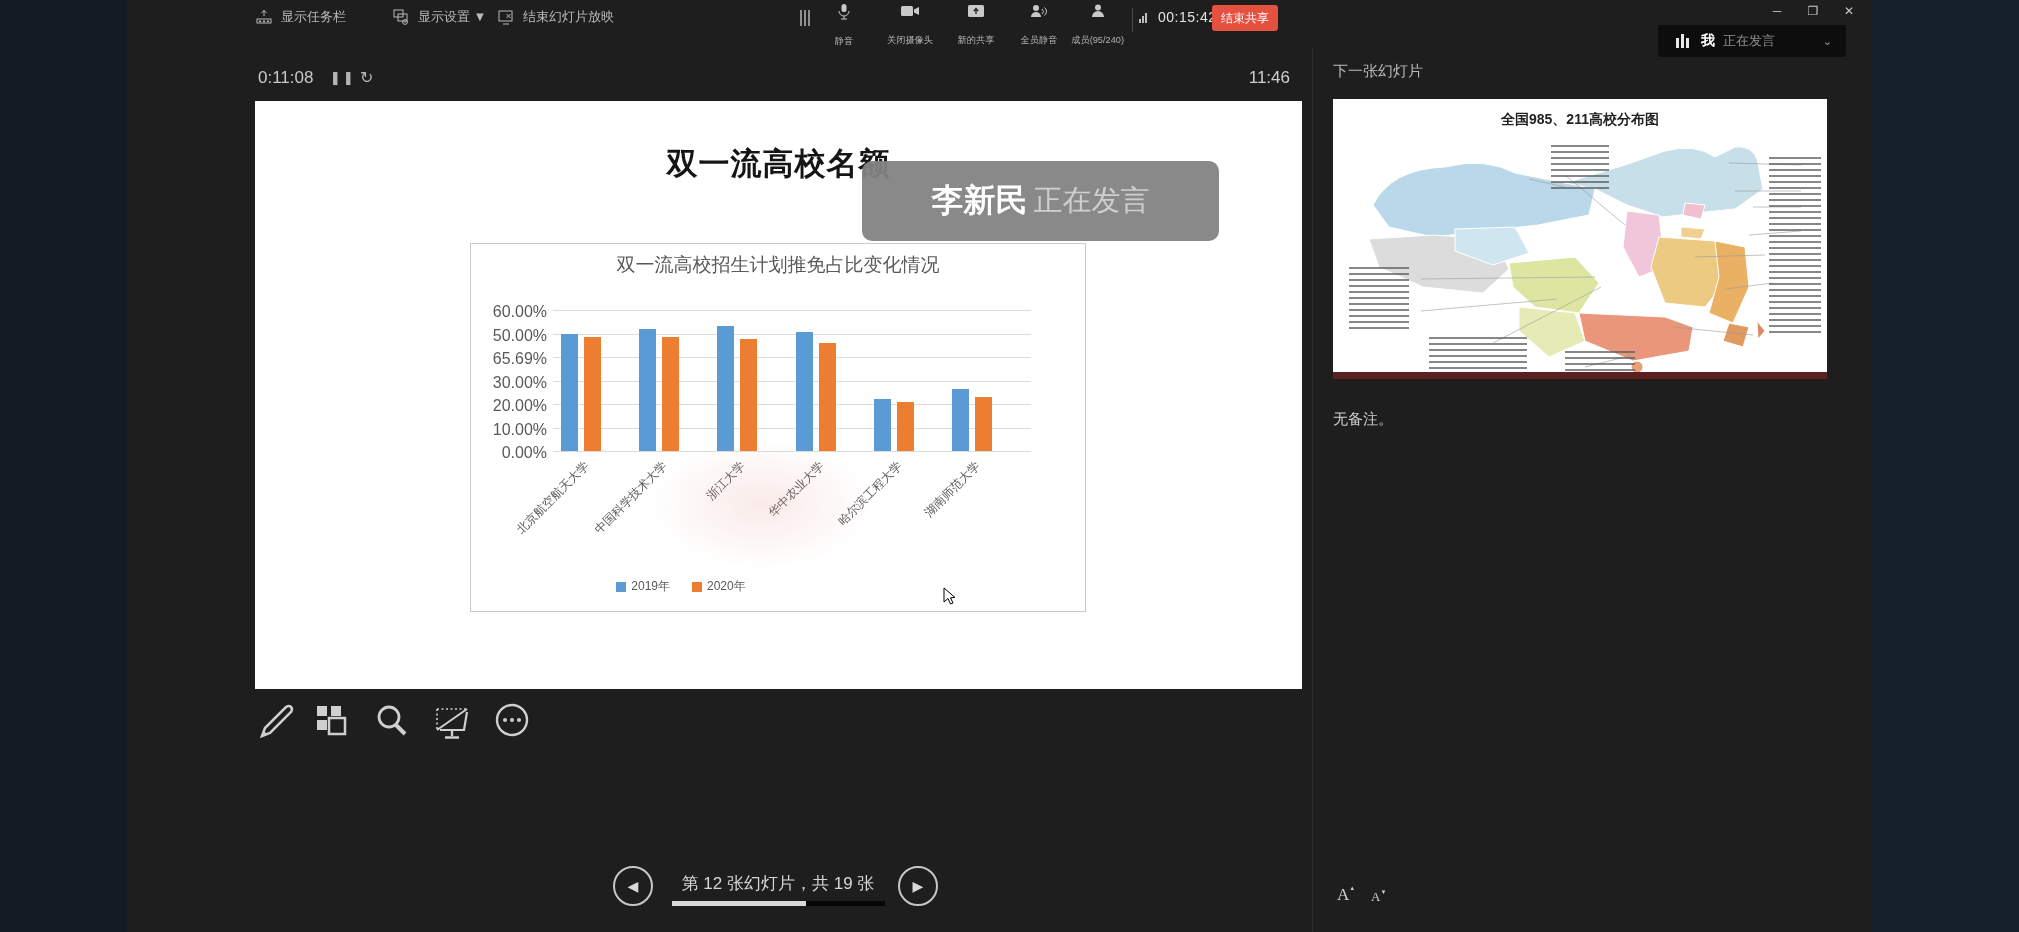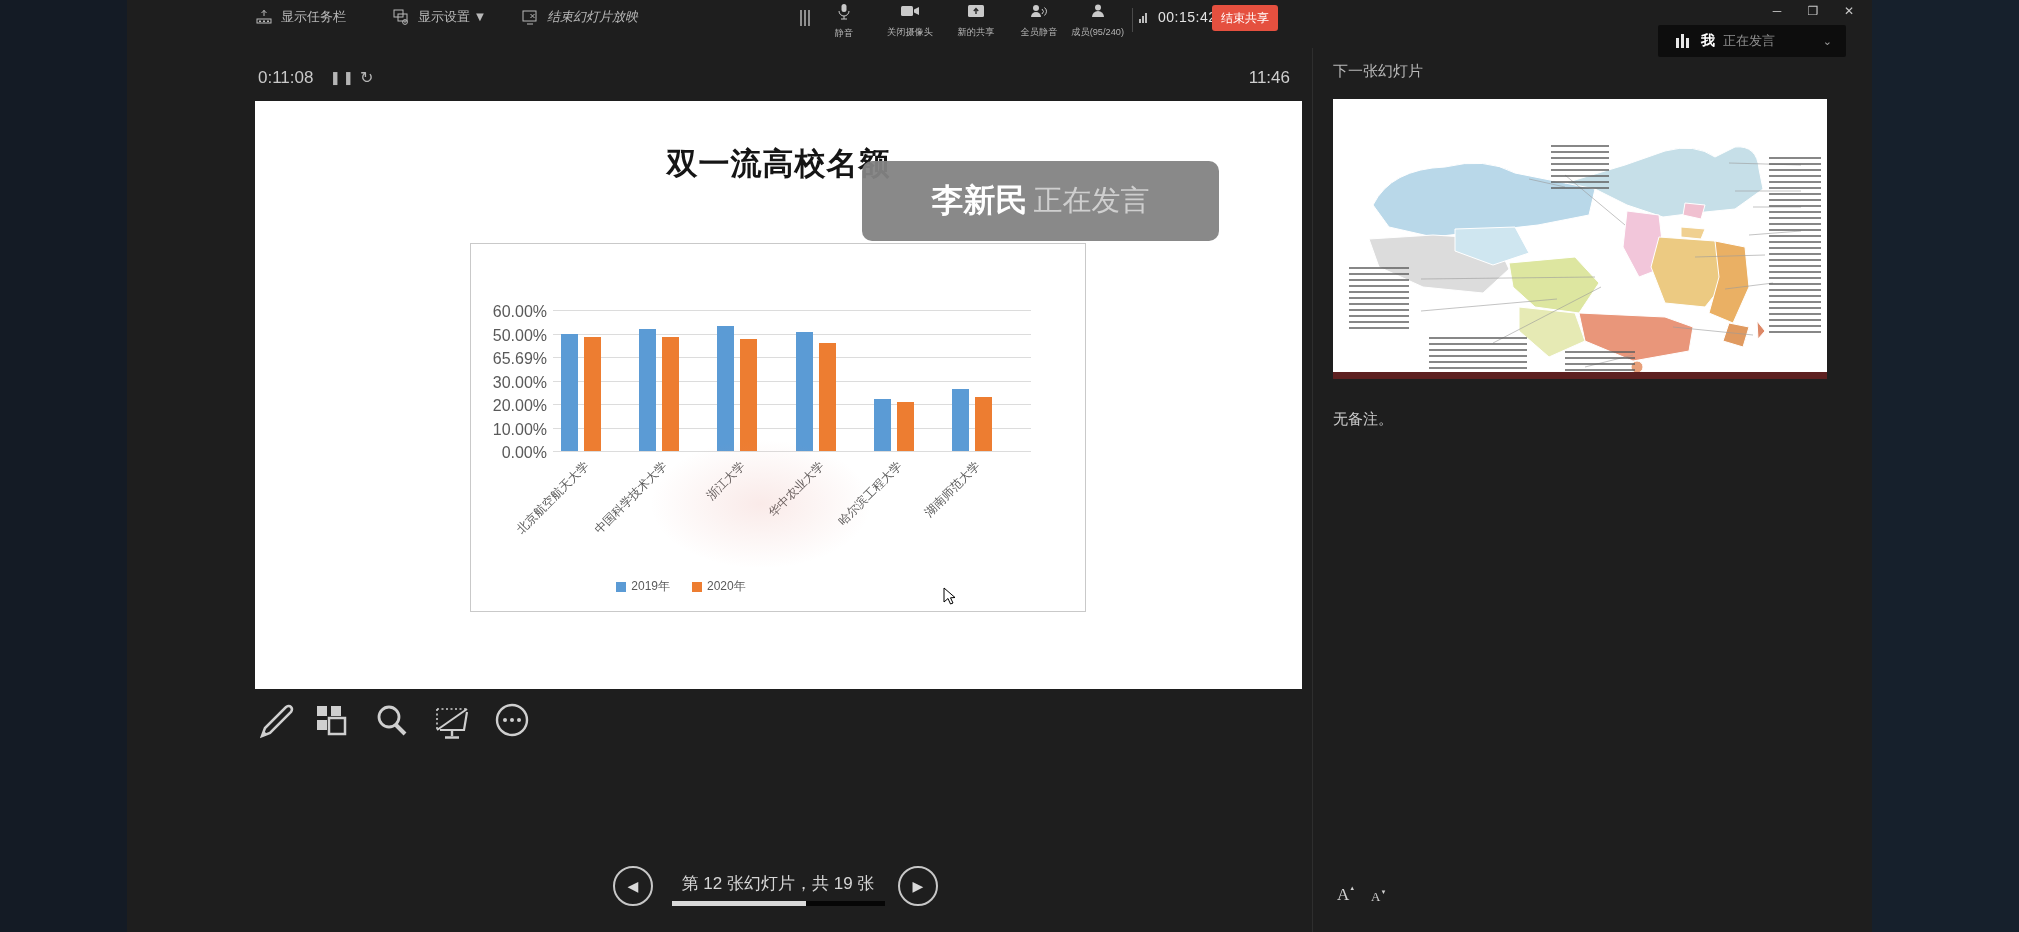--- a/index.html
+++ b/index.html
@@ -7,21 +7,21 @@
   body{font-family:"Liberation Sans","DejaVu Sans",sans-serif;}
   #stage{position:relative;width:2019px;height:932px;background:#1e1e1e;overflow:hidden;}
   .edge{position:absolute;top:0;height:932px;background:#141b25;}
   #edge-left{left:0;width:127px;}
   #edge-right{left:1872px;width:147px;background:#16202c;}
 
   
   .ttb-item{position:absolute;top:8px;display:flex;align-items:center;gap:8px;color:#b9b9b9;font-size:13px;cursor:default;}
   .ttb-item svg{display:block;}
   
-  .mb-item{position:absolute;top:3px;width:64px;display:flex;flex-direction:column;align-items:center;color:#b3b3b3;font-size:10px;gap:6px;}
+  .mb-item{position:absolute;top:3px;width:64px;display:flex;flex-direction:column;align-items:center;color:#b3b3b3;font-size:10px;gap:14px;}
   .mb-item .lbl{white-space:nowrap;transform:scale(.92);}
   .mb-sep{position:absolute;left:1132px;top:8px;width:1px;height:24px;background:#4a4a4a;}
   #mb-handle{position:absolute;left:800px;top:10px;display:flex;gap:2px;}
   #mb-handle i{width:2px;height:16px;background:#8f8f8f;}
   #mb-timer{position:absolute;left:1158px;top:9px;color:#e3e3e3;font-size:14px;letter-spacing:.5px;}
   #signal{position:absolute;left:1139px;top:13px;display:flex;align-items:flex-end;gap:1px;}
   #signal i{width:2px;background:#bdbdbd;}
   #end-share-btn{position:absolute;left:1212px;top:5px;width:66px;height:26px;background:#e5503f;border:none;border-radius:3px;color:#fff;font-size:12px;}
   
   .winbtn{position:absolute;top:2px;width:28px;height:18px;color:#c9c9c9;font-size:12px;text-align:center;line-height:18px;}
@@ -104,21 +104,21 @@
     <svg width="18" height="18" viewBox="0 0 18 18">
         <g stroke="#b9b9b9" fill="none">
           <rect x="2" y="2" width="9" height="7"></rect>
           <rect x="6" y="6" width="9" height="7"></rect>
         </g>
         <circle cx="13" cy="14" r="2.4" stroke="#b9b9b9" fill="none"></circle>
         <circle cx="13" cy="14" r="0.8" fill="#b9b9b9"></circle>
       </svg>
     <span>显示设置 ▼</span>
   </div>
-  <div class="ttb-item" style="left:521px;font-style:italic;">
+  <div class="ttb-item" style="left:497px;">
     <svg width="18" height="18" viewBox="0 0 18 18">
         <g stroke="#b9b9b9" fill="none">
           <rect x="2" y="3" width="13" height="10"></rect>
           <path d="M6 16 h6"></path>
         </g>
         <path d="M9.5 6 l4 4 M13.5 6 l-4 4" stroke="#b9b9b9"></path>
       </svg>
     <span>结束幻灯片放映</span>
   </div>
 
@@ -190,20 +190,21 @@
   <div id="elapsed">0:11:08</div>
   <div id="pause-ic">❚❚</div>
   <div id="restart-ic">↻</div>
   <div id="clock">11:46</div>
   <div id="panel-divider"></div>
 
   <div id="slide">
     <div id="slide-title">双一流高校名额</div>
 
     <div id="chartbox">
+      <div id="chart-title">双一流高校招生计划推免占比变化情况</div>
       <div id="plot">
           <div class="gridline" style="top: 0px;"></div>
           <div class="gridline" style="top: 23.5px;"></div>
           <div class="gridline" style="top: 47px;"></div>
           <div class="gridline" style="top: 70.5px;"></div>
           <div class="gridline" style="top: 94px;"></div>
           <div class="gridline" style="top: 117.5px;"></div>
           <div class="gridline" style="top: 141px;"></div>
           <div class="bar" style="left: 8px; height: 117.5px; background: rgb(91, 155, 213);"></div>
           <div class="bar" style="left: 31px; height: 113.74px; background: rgb(237, 125, 49);"></div>
@@ -296,20 +297,21 @@
   <div id="nav-label">第 12 张幻灯片，共 19 张</div>
   <div id="nav-track">
       <div id="nav-fill" style="width: 63%;"></div>
     </div>
   <button class="navcirc" style="left:898px;">
       <span>▶</span>
     </button>
 
   <div id="rp-header">下一张幻灯片</div>
   <div id="thumb">
+    <div id="thumb-title">全国985、211高校分布图</div>
     <svg width="494" height="245" viewBox="0 0 494 245" style="position:absolute;left:0;top:28px;">
       <g stroke="#fff" stroke-width="1">
         <path d="M40,78 Q58,42 112,40 Q152,30 182,46 L232,56 Q252,50 262,62 L256,88 L205,98 L152,104 L100,110 L56,100 Z" fill="#b9d8e9"></path>
         <path d="M232,56 L292,38 L332,24 Q362,16 382,30 L402,20 Q424,18 426,42 L430,62 L402,82 L362,86 L330,90 L294,78 L262,62 Z" fill="#c6dfe8"></path>
         <path d="M36,112 L100,108 L162,112 L176,142 L150,166 L90,160 L46,140 Z" fill="#dcdcdc"></path>
         <path d="M122,102 L182,100 L196,126 L160,138 L122,124 Z" fill="#cfe6f0"></path>
         <path d="M176,136 L242,130 L266,156 L246,186 L202,180 L180,160 Z" fill="#dde6a0"></path>
         <path d="M186,180 L242,186 L252,214 L216,230 L186,204 Z" fill="#e6eab4"></path>
         <path d="M246,186 L332,190 L360,200 L356,224 L300,234 L252,214 Z" fill="#e9967a"></path>
         <path d="M294,84 L326,88 L332,140 L306,150 L290,120 Z" fill="#f2c6da"></path>

